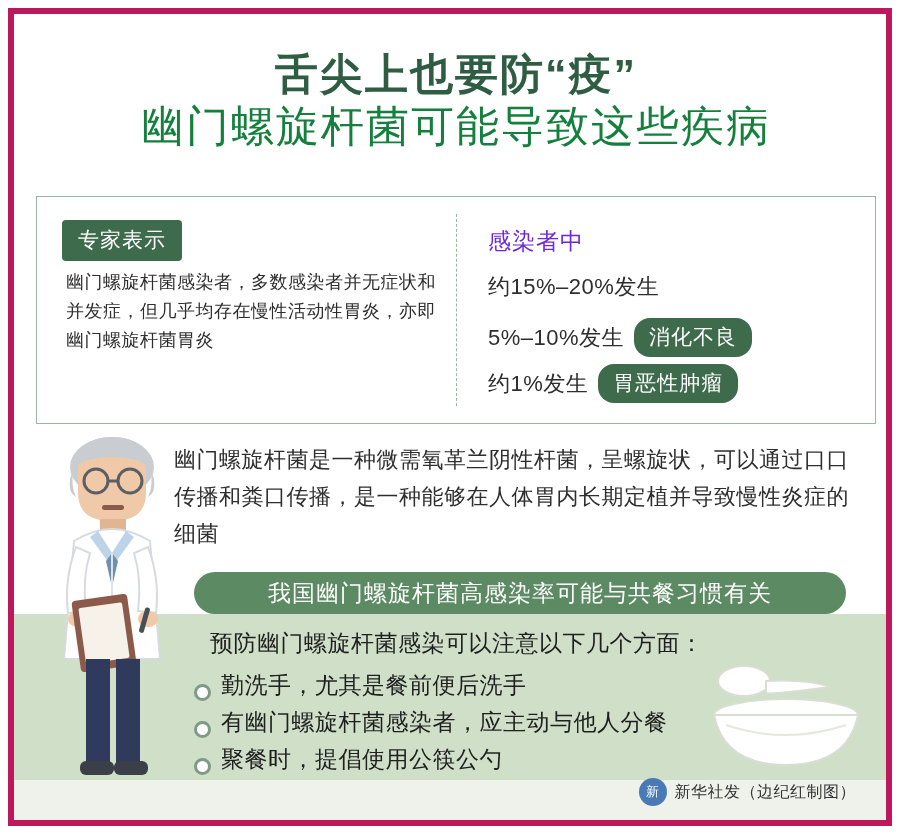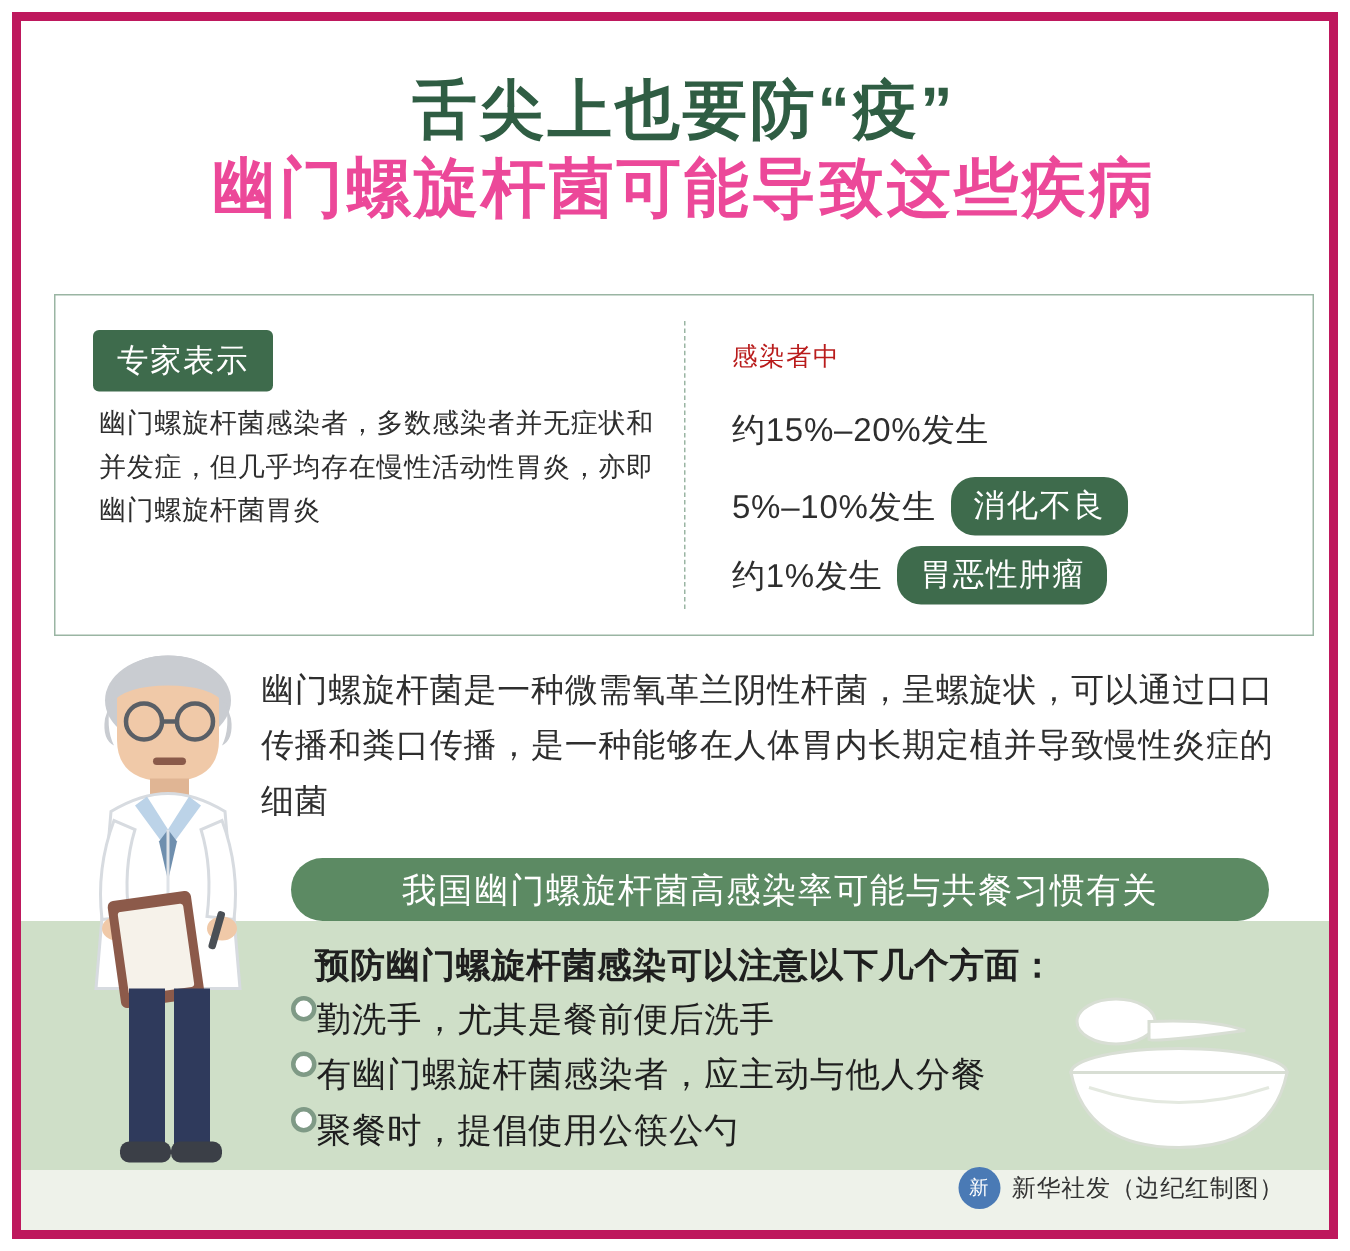--- a/index.html
+++ b/index.html
@@ -38,22 +38,22 @@
   }
   .title-line1 {
     font-size: 43px;
     font-weight: bold;
     color: #2f5d43;
     letter-spacing: 2px;
     line-height: 1.22;
   }
   .title-line2 {
     font-size: 43px;
-    font-weight: bold;
-    color: #ec4899;
+    font-weight: normal;
+    color: #15803d;
     letter-spacing: 2px;
     line-height: 1.22;
   }
   
   .info-box {
     position: absolute;
     left: 22px;
     top: 182px;
     width: 840px;
     height: 228px;
@@ -86,22 +86,22 @@
     width: 380px;
     font-size: 18px;
     color: #2e2e2e;
     line-height: 1.62;
     letter-spacing: 0.5px;
   }
   .infected-title {
     position: absolute;
     left: 474px;
     top: 212px;
-    font-size: 17px;
-    color: #b91c1c;
+    font-size: 23px;
+    color: #6d28d9;
     letter-spacing: 1px;
   }
   .stat-row {
     position: absolute;
     left: 474px;
     display: flex;
     align-items: center;
     gap: 10px;
   }
   .stat-row.r1 { top: 258px; }
@@ -174,31 +174,31 @@
     letter-spacing: 1px;
   }
   
   .prev-title {
     position: absolute;
     left: 196px;
     top: 614px;
     font-size: 23px;
     color: #1f1f1f;
     letter-spacing: 0.5px;
-    font-weight: bold;
   }
   .prev-list {
     position: absolute;
     left: 180px;
     top: 650px;
     width: 640px;
   }
   .prev-item {
     display: flex;
-    align-items: flex-start;
+    align-items: flex-end;
+    gap: 10px;
     height: 37px;
   }
   .bullet {
     width: 17px;
     height: 17px;
     border-radius: 50%;
     border: 3px solid #7f9a86;
     background: #ffffff;
     box-sizing: border-box;
     flex: 0 0 auto;

